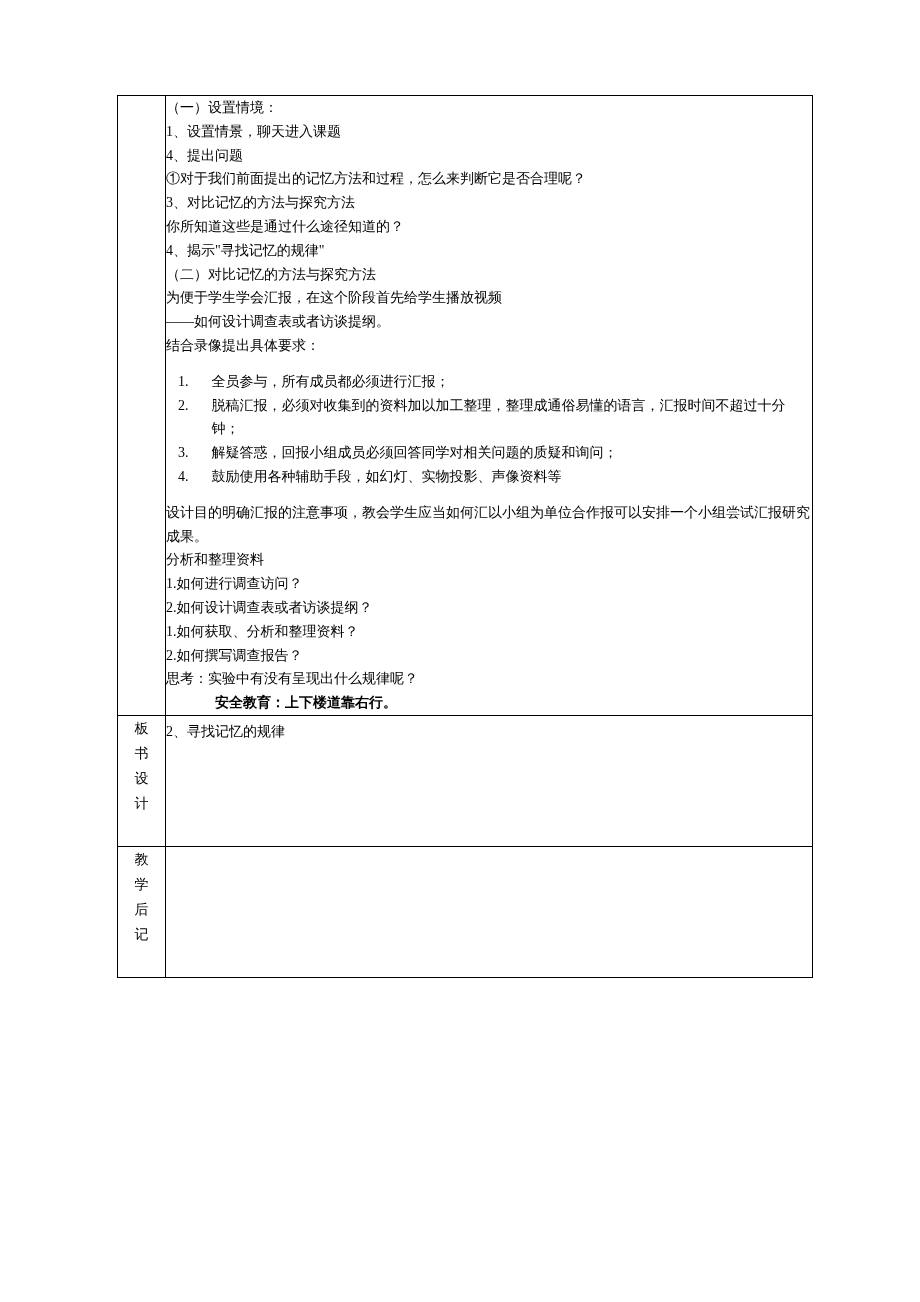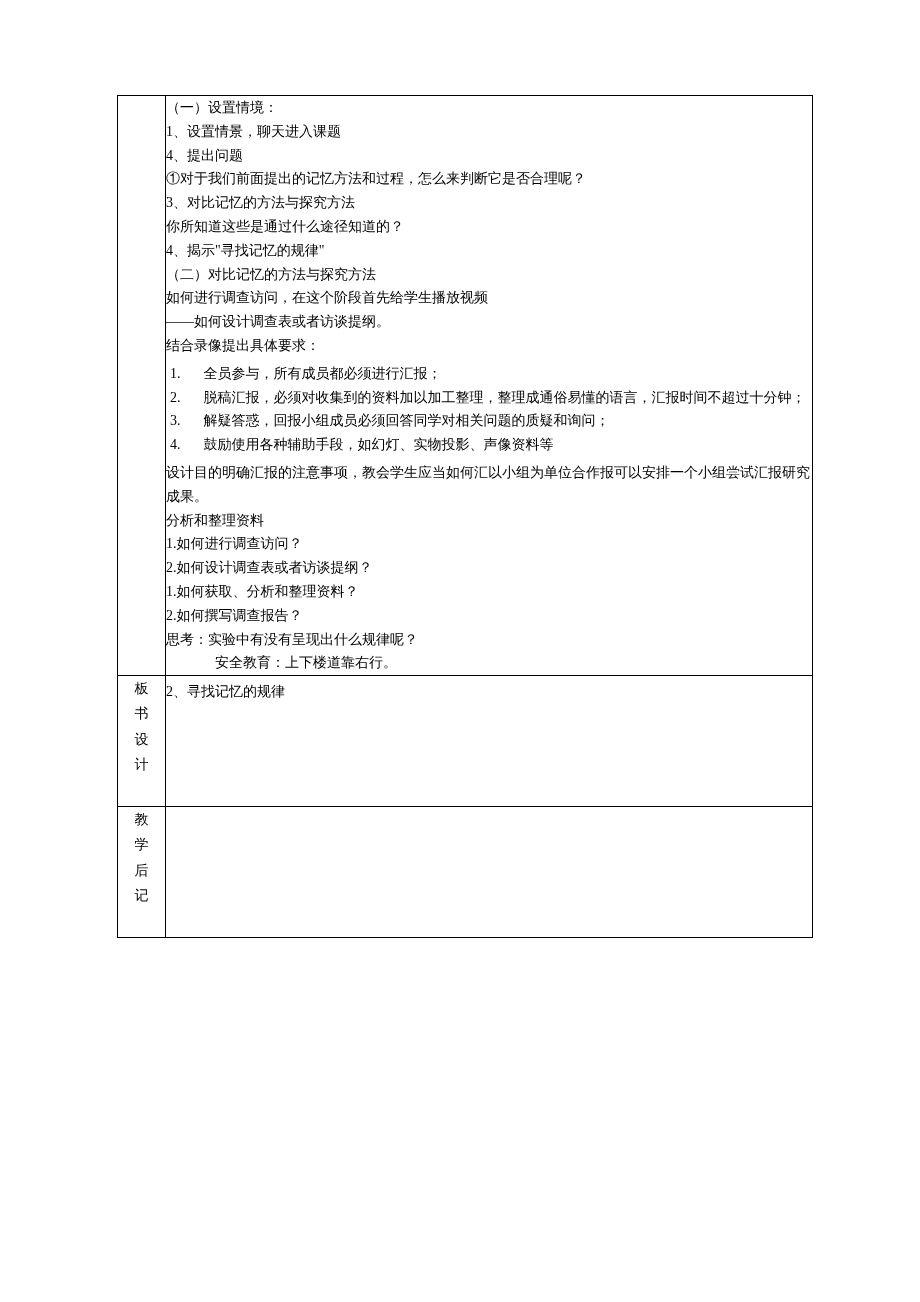--- a/index.html
+++ b/index.html
@@ -38,21 +38,21 @@
     display: block;
     line-height: 1.8;
   }
   td.content {
     padding: 8px 12px 14px 12px;
   }
   .line { white-space: pre-wrap; word-break: break-all; }
   ol.num {
     list-style: none;
     padding: 0;
-    margin: 4px;
+    margin: 12px;
   }
   ol.num > li {
     padding-left: 2.4em;
     text-indent: -2.4em;
     position: relative;
   }
   ol.num > li::before {
     content: attr(data-num);
     display: inline-block;
     width: 2.4em;
@@ -62,20 +62,21 @@
     padding-top: 4px;
   }
   .bs-cell {
     height: 130px;
   }
   .hx-cell {
     height: 130px;
   }
   .safety {
     padding-left: 3.5em;
+    font-weight: bold;
   }
 </style>
 </head>
 <body>
 
 <div class="page">
   <table class="doc">
     <colgroup>
       <col style="width:48px">
       <col>
@@ -86,21 +87,21 @@
         <td class="label"></td>
         <td class="content">
           <div class="line">（一）设置情境：</div>
           <div class="line">1、设置情景，聊天进入课题</div>
           <div class="line">4、提出问题</div>
           <div class="line">①对于我们前面提出的记忆方法和过程，怎么来判断它是否合理呢？</div>
           <div class="line">3、对比记忆的方法与探究方法</div>
           <div class="line">你所知道这些是通过什么途径知道的？</div>
           <div class="line">4、揭示"寻找记忆的规律"</div>
           <div class="line">（二）对比记忆的方法与探究方法</div>
-          <div class="line">如何进行调查访问，在这个阶段首先给学生播放视频</div>
+          <div class="line">为便于学生学会汇报，在这个阶段首先给学生播放视频</div>
           <div class="line">——如何设计调查表或者访谈提纲。</div>
           <div class="line">结合录像提出具体要求：</div>
           <ol class="num">
             <li data-num="1. ">全员参与，所有成员都必须进行汇报；</li>
             <li data-num="2. ">脱稿汇报，必须对收集到的资料加以加工整理，整理成通俗易懂的语言，汇报时间不超过十分钟；</li>
             <li data-num="3. ">解疑答惑，回报小组成员必须回答同学对相关问题的质疑和询问；</li>
             <li data-num="4. ">鼓励使用各种辅助手段，如幻灯、实物投影、声像资料等</li>
           </ol>
           <div class="line">设计目的明确汇报的注意事项，教会学生应当如何汇以小组为单位合作报可以安排一个小组尝试汇报研究成果。</div>
           <div class="line">分析和整理资料</div>

